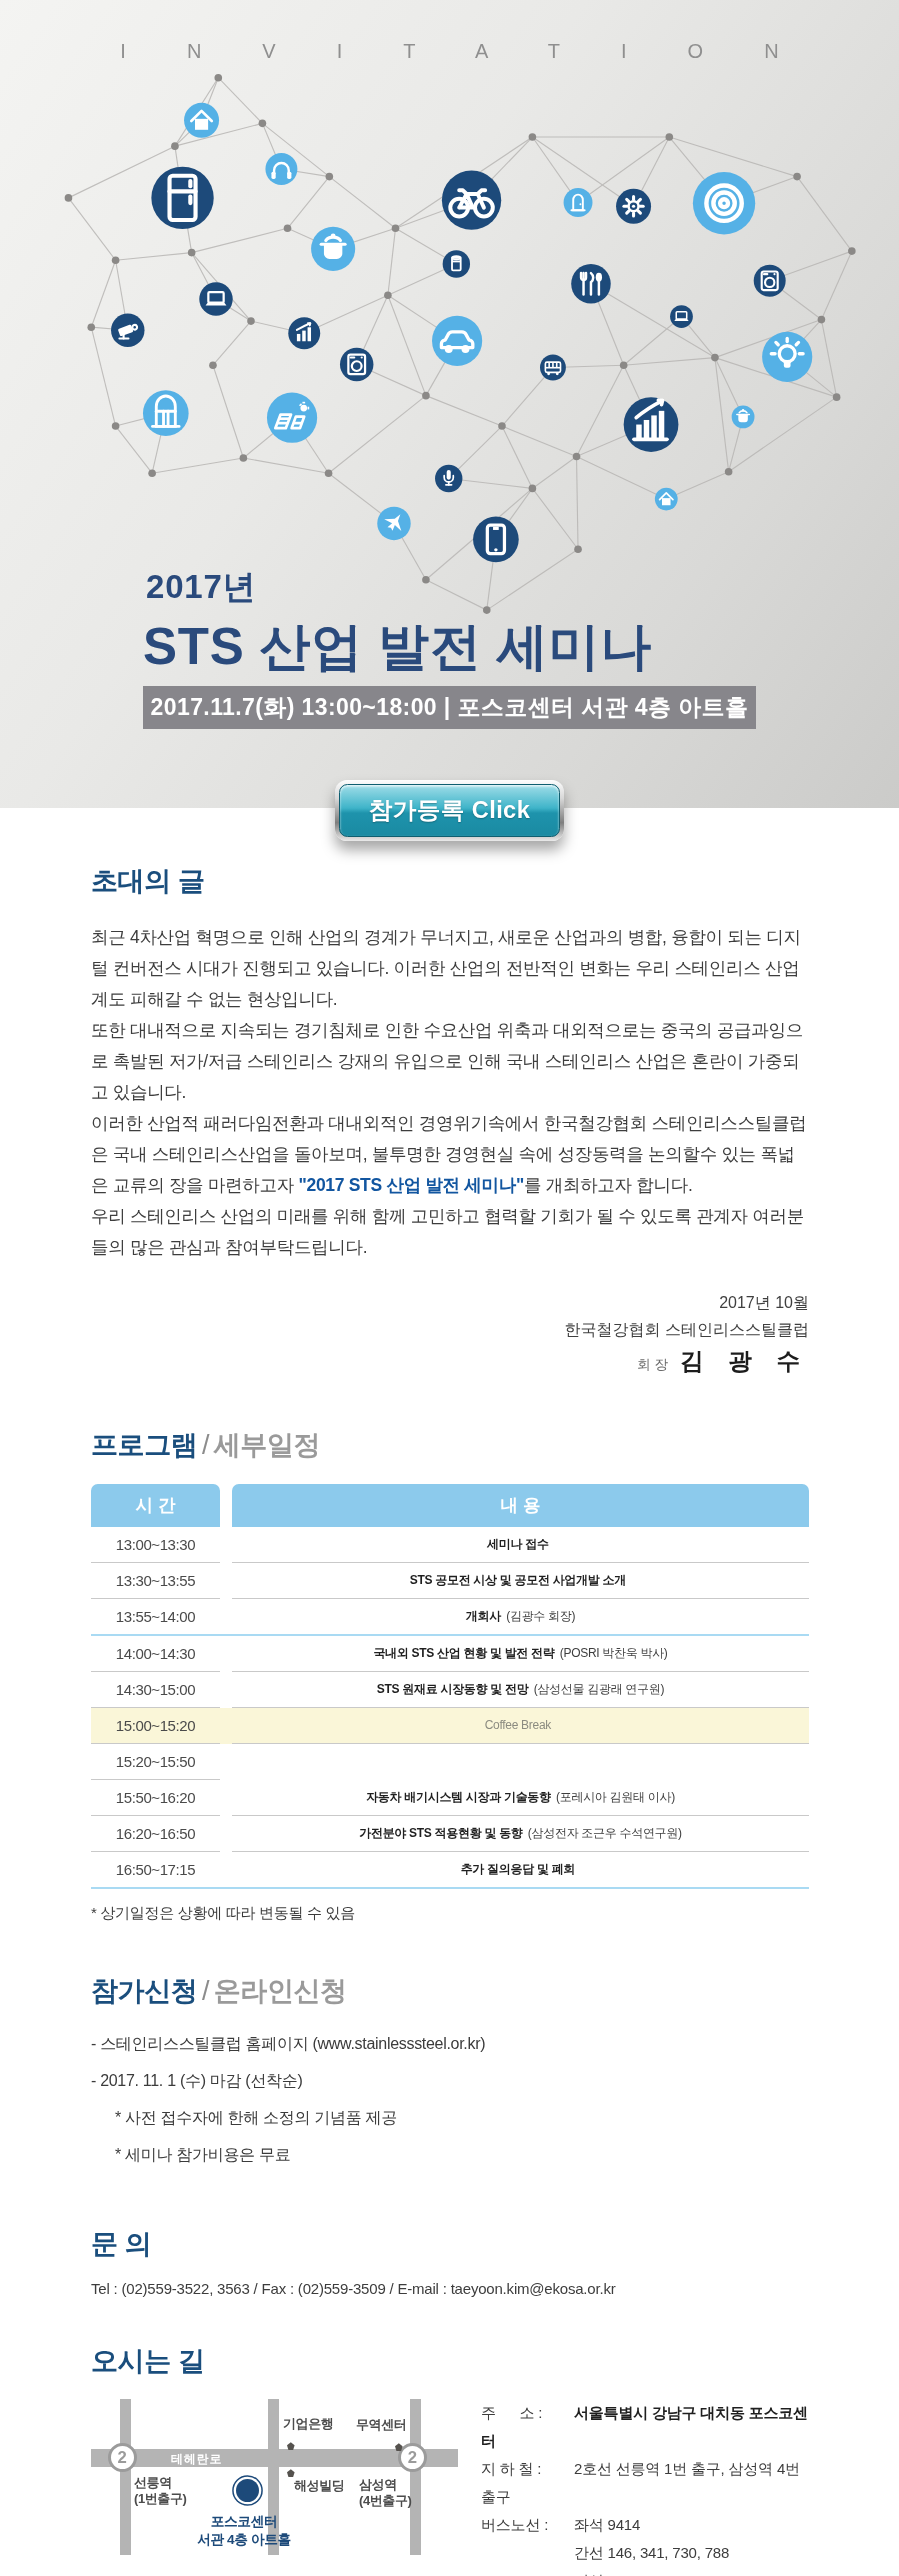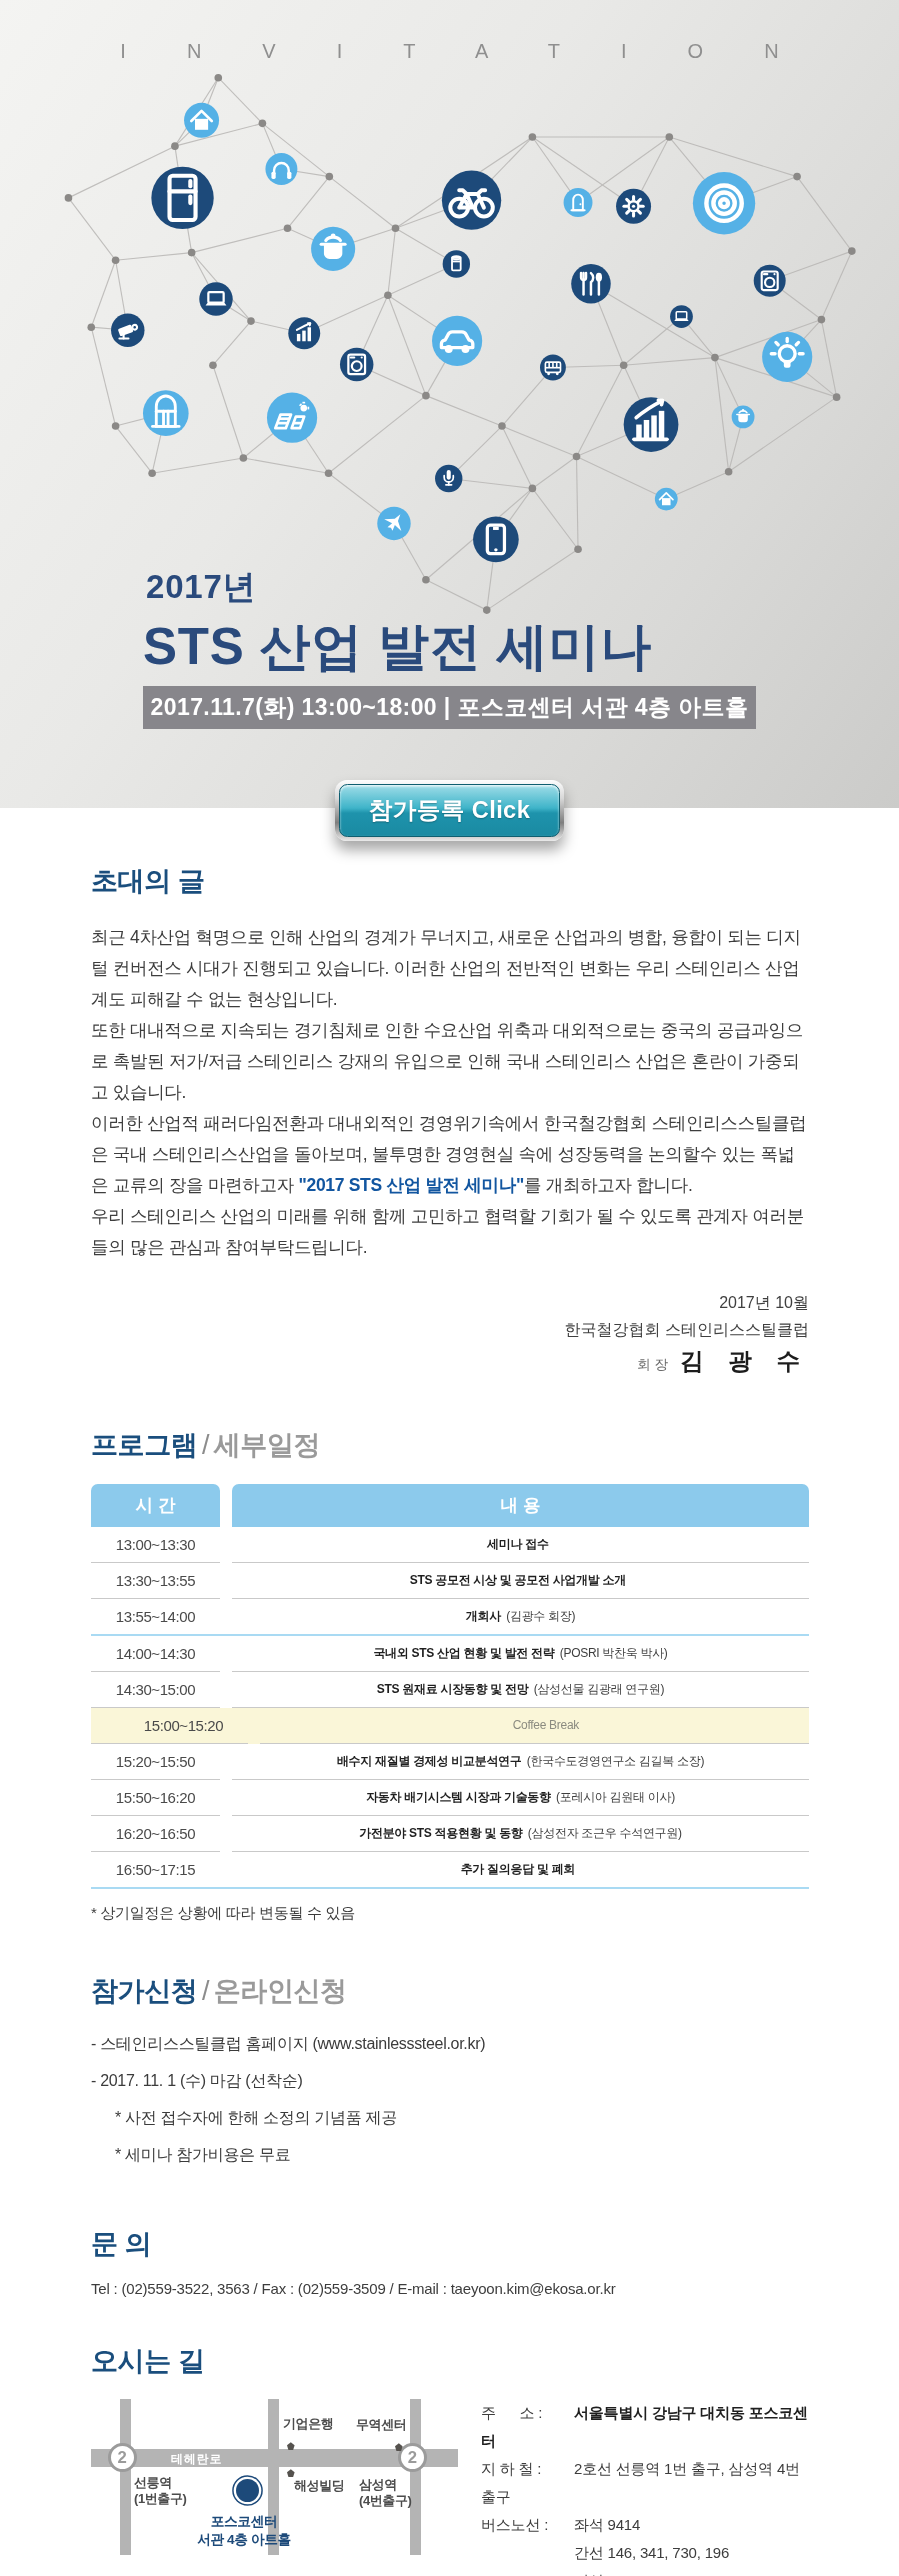--- a/index.html
+++ b/index.html
@@ -58,21 +58,21 @@
   .trow{display:flex;position:relative;}
   .td{display:flex;align-items:center;justify-content:center;height:35px;}
   .td.time{width:129px;margin-right:12px;flex:none;font-size:15px;color:#4a4a4a;
       border-bottom:0.8px solid #c9c9c9;letter-spacing:-0.4px;}
   .td.cont{flex:1;font-size:12px;color:#1f1f1f;border-bottom:0.8px solid #c9c9c9;letter-spacing:-0.3px;}
   .td.cont strong{font-weight:800;}
   .td .detail{font-weight:400;color:#3e3e3e;margin-left:5.3px;}
   .trow.blue-sep{border-bottom:2.3px solid #a9daf3;}
   .trow.blue-sep .td{border-bottom:none;}
   .trow.coffee{background:#faf6d8;}
-  .trow.coffee .td{border-bottom:0.8px solid #c9c9c9;padding-left:28px;}
+  .trow.coffee .td{border-bottom:0.8px solid #c9c9c9;}
   .trow.coffee strong{font-weight:400;color:#8b8b80;}
   .pnote{margin:15px 0 0;font-size:15px;color:#3b3b3b;letter-spacing:-0.3px;}
 
   .apply{margin-top:50px;}
   .apply-lines{margin-top:16.7px;font-size:16px;color:#3b3b3b;line-height:37px;letter-spacing:-0.3px;}
   .apply-sub{padding-left:24px;}
 
   .contact{margin-top:53px;}
   .contact-line{margin-top:18px;font-size:15px;color:#3d3d3d;letter-spacing:-0.2px;}
 
@@ -592,24 +592,20 @@
         </div>
         <div class="trow coffee">
           <div class="td time">15:00~15:20</div>
           <div class="td cont">
               <strong>Coffee Break</strong>
               <span class="detail"></span>
             </div>
         </div>
         <div class="trow">
           <div class="td time">15:20~15:50</div>
-          <div class="td cont">
-              <strong>배수지 재질별 경제성 비교분석연구</strong>
-              <span class="detail">(한국수도경영연구소 김길복 소장)</span>
-            </div>
         </div>
         <div class="trow">
           <div class="td time">15:50~16:20</div>
           <div class="td cont">
               <strong>자동차 배기시스템 시장과 기술동향</strong>
               <span class="detail">(포레시아 김원태 이사)</span>
             </div>
         </div>
         <div class="trow">
           <div class="td time">16:20~16:50</div>
@@ -672,21 +668,21 @@
           <span class="venue-dot"></span>
           <div class="venue-label">
             <div>포스코센터</div>
             <div>서관 4층 아트홀</div>
           </div>
         </div>
         <div class="dir-info">
           <div class="info-row bold"><span class="lbl">주      소 : </span><span class="val">서울특별시 강남구 대치동 포스코센터</span></div>
           <div class="info-row"><span class="lbl">지 하 철 : </span><span class="val">2호선 선릉역 1번 출구, 삼성역 4번 출구</span></div>
           <div class="info-row"><span class="lbl">버스노선 : </span><span class="val">좌석 9414</span></div>
-          <div class="info-row"><span class="lbl"></span><span class="val">간선 146, 341, 730, 196</span></div>
+          <div class="info-row"><span class="lbl"></span><span class="val">간선 146, 341, 730, 788</span></div>
           <div class="info-row"><span class="lbl"></span><span class="val">지선 2415, 3411, 4412, 219, 3420, 4312, 6411</span></div>
 
         </div>
       </div>
     </section>
   </main>
 
 </div>
 
 

